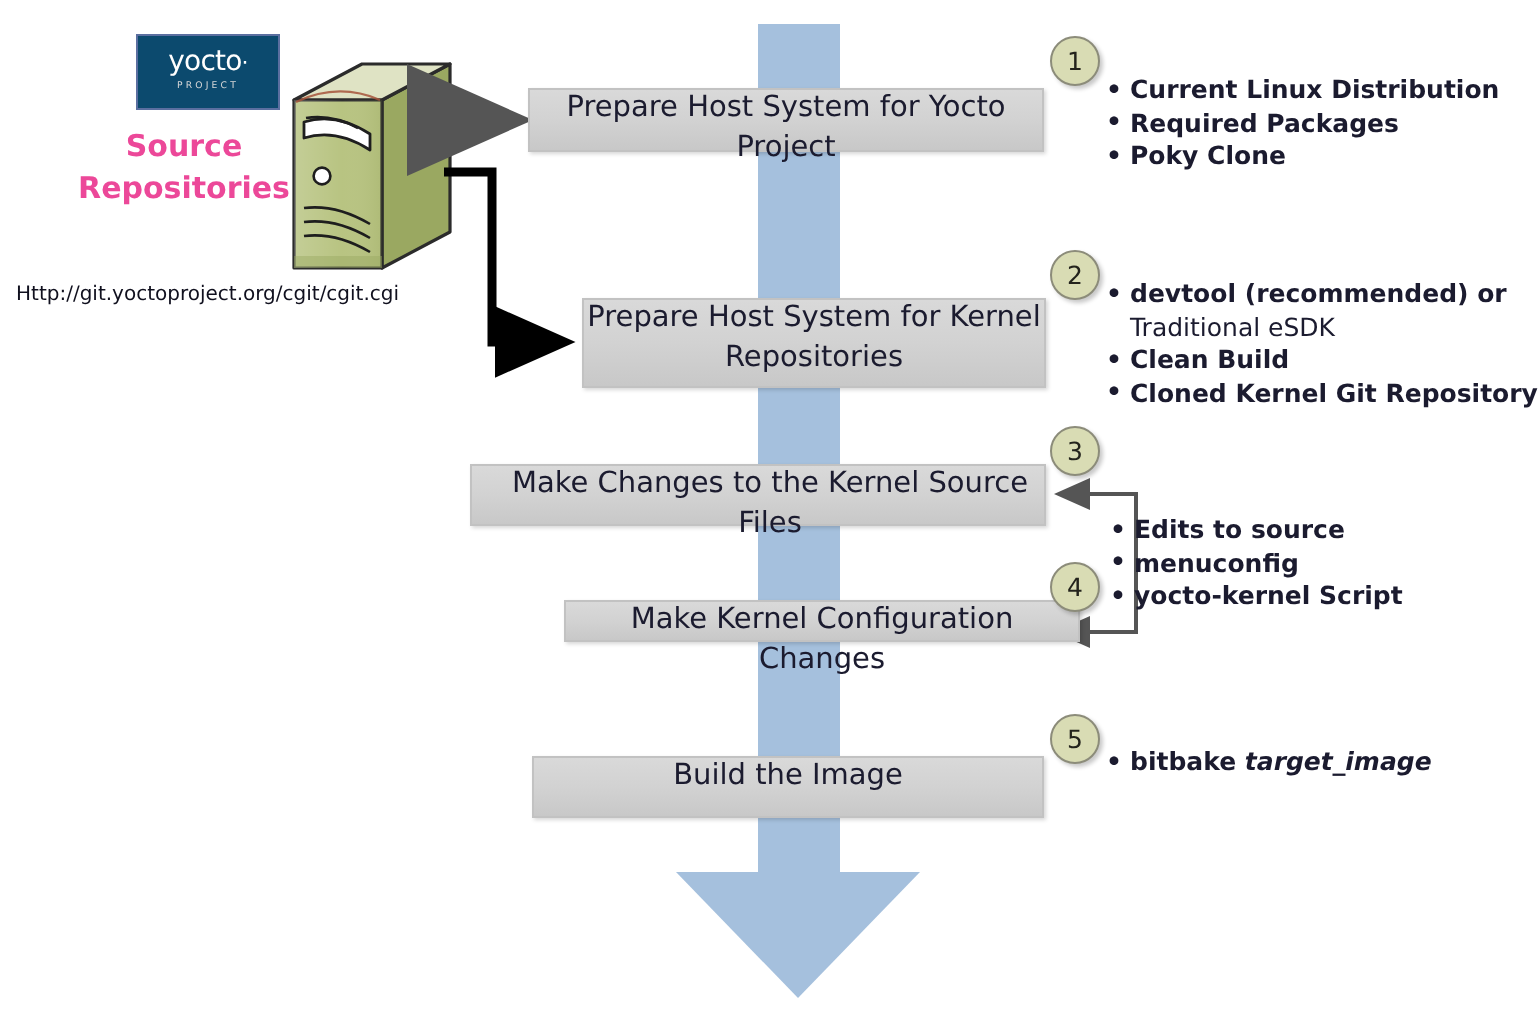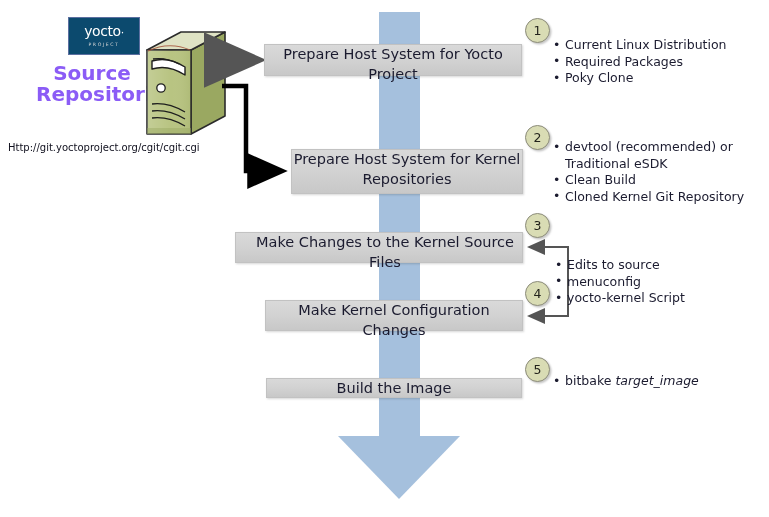--- a/index.html
+++ b/index.html
@@ -46,22 +46,22 @@
     font-size: 14.5px;
     display: flex;
     justify-content: center;
     text-align: center;
     line-height: 1.35;
     box-shadow: 1px 1px 2px rgba(0,0,0,0.16);
   }
   .pbox-1 { left: 264px; top: 44px;  width: 258px; height: 32px; }
   .pbox-2 { left: 291px; top: 149px; width: 232px; height: 45px; }
   .pbox-3 { left: 235px; top: 232px; width: 288px; height: 31px; padding-left: 12px; }
-  .pbox-4 { left: 265px; top: 300px; width: 258px; height: 31px; }
-  .pbox-5 { left: 266px; top: 378px; width: 256px; height: 20px; }
+  .pbox-4 { left: 282px; top: 300px; width: 258px; height: 21px; }
+  .pbox-5 { left: 266px; top: 378px; width: 256px; height: 31px; }
 
   
   .step-circle {
     width: 25px;
     height: 25px;
     border-radius: 50%;
     background: #d9dcb4;
     border: 1.4px solid #8c8c7a;
     color: #23231c;
     font-size: 12.5px;
@@ -81,20 +81,21 @@
   .bullets {
     color: #1b1b2f;
     font-size: 12.5px;
     line-height: 16.5px;
     white-space: nowrap;
   }
   .bullets .bl {
     display: block;
     position: relative;
     padding-left: 12px;
+    font-weight: bold;
   }
   .bullets .bl::before {
     content: "\2022";
     position: absolute;
     left: 0;
     top: -0.5px;
   }
   .bullets .cont {
     display: block;
     padding-left: 12px;
@@ -103,23 +104,23 @@
   .bl-1 { left: 553px; top: 37px; }
   .bl-2 { left: 553px; top: 139px; }
   .bl-3 { left: 555px; top: 257px; }
   .bl-5 { left: 553px; top: 373px; }
 
   
   .src-label {
     left: 36px;
     top: 63px;
     width: 112px;
-    font-size: 20px;
+    font-size: 15px;
     font-weight: bold;
-    color: #8b5cf6;
+    color: #ec4899;
     line-height: 21px;
     text-align: center;
   }
   .src-url {
     left: 8px;
     top: 142px;
     font-size: 10px;
     color: #10101e;
     white-space: nowrap;
   }

